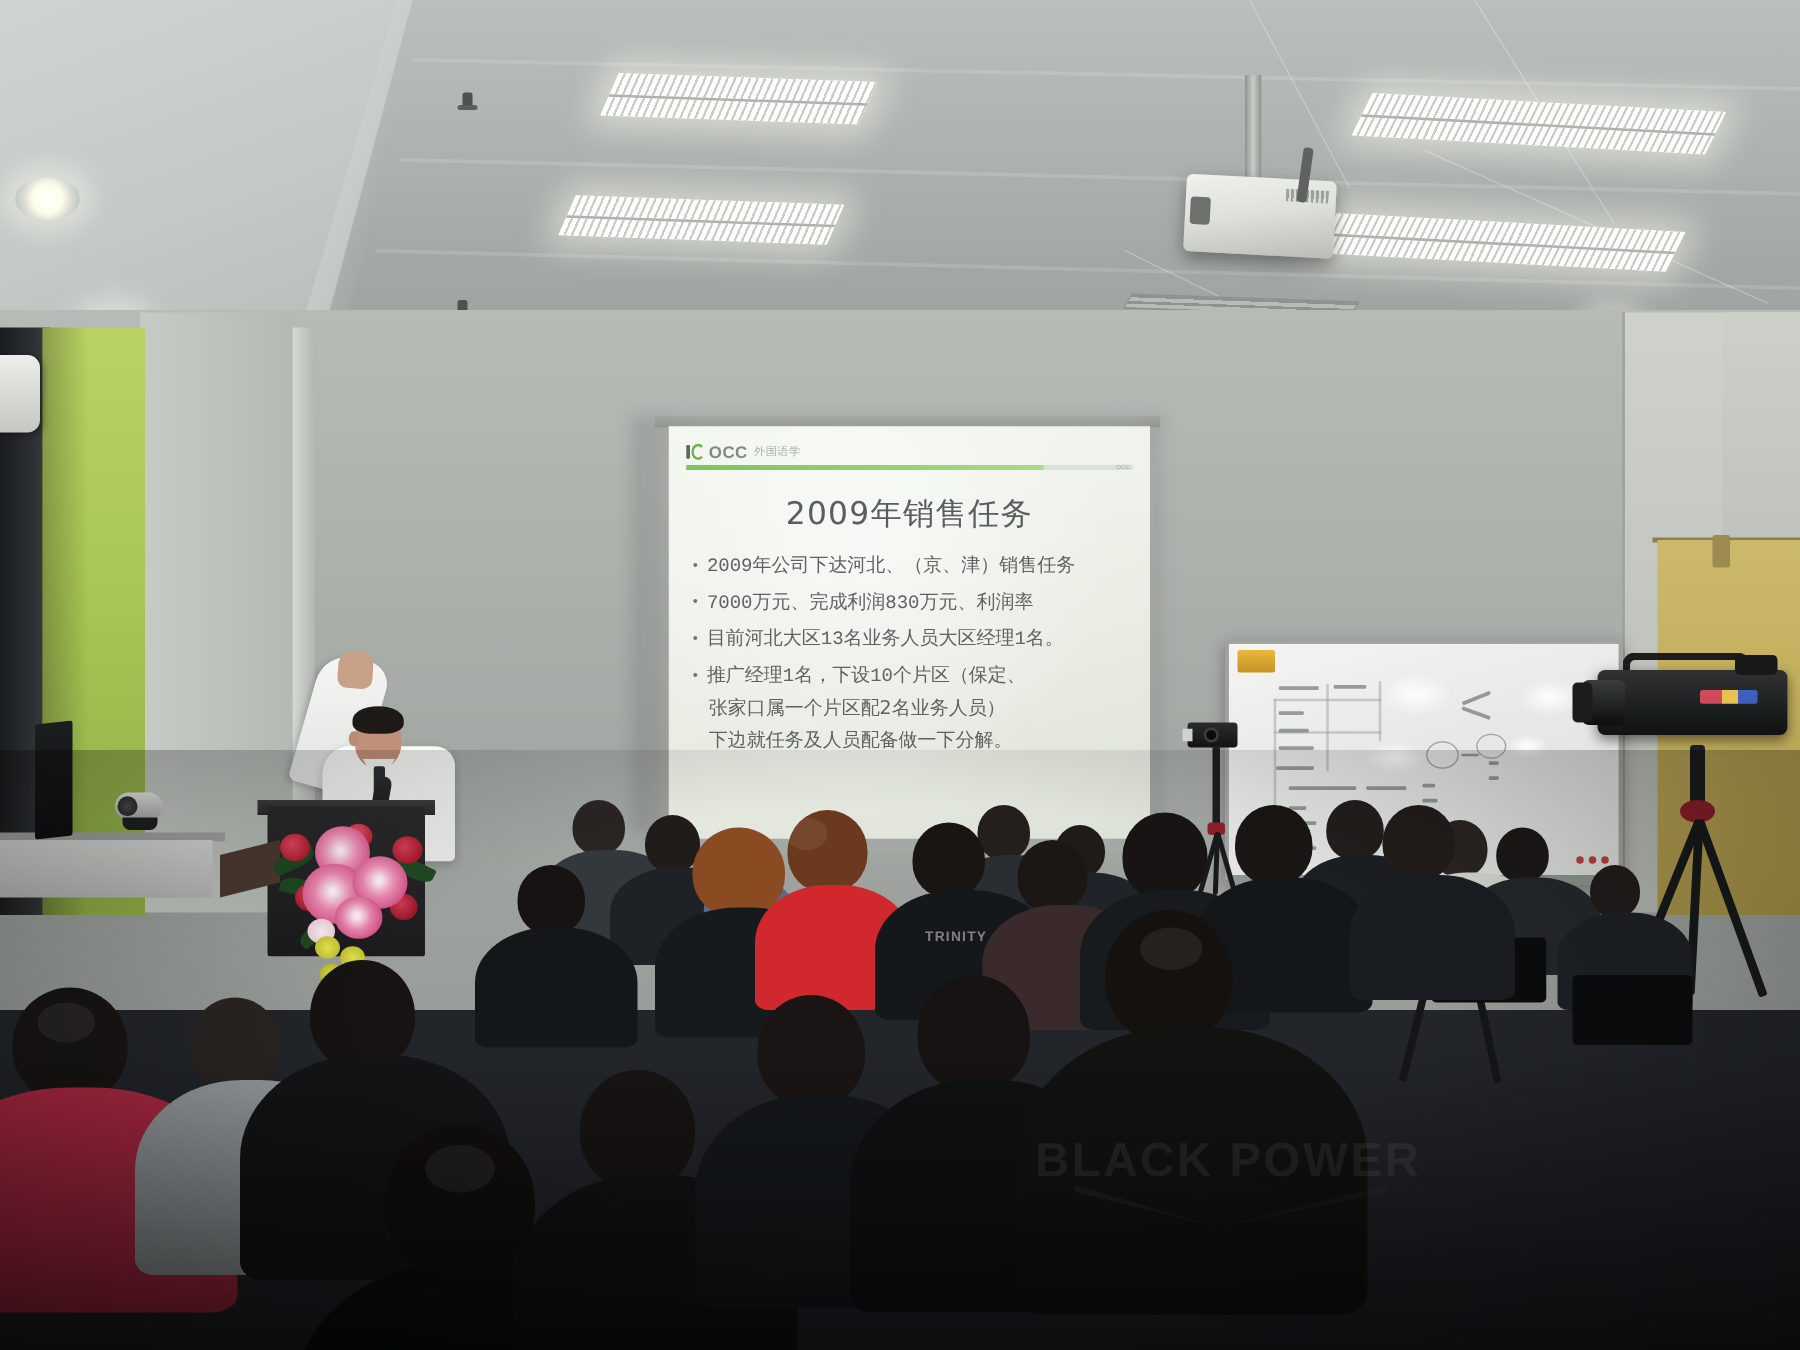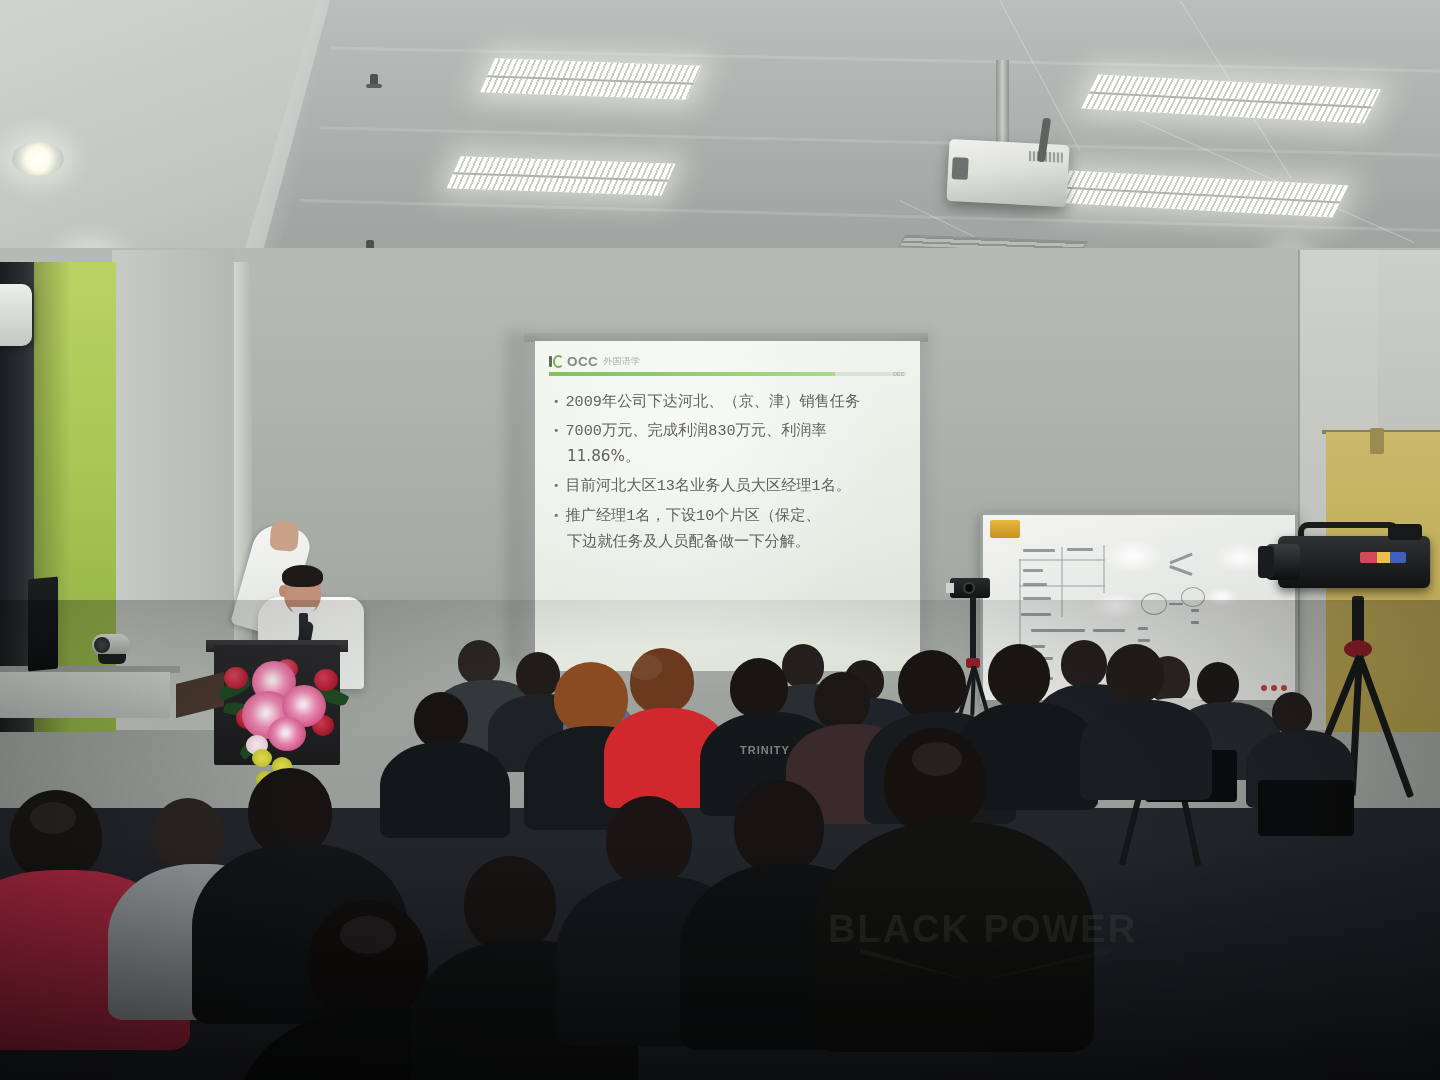--- a/index.html
+++ b/index.html
@@ -327,43 +327,44 @@
         </span>
         <span class="logo-occ">OCC</span>
         <span class="logo-cn">外国语学</span>
       </div>
       <div class="logo-bar">
         <span class="g"></span>
           <span class="g2"></span>
         <span class="tag">OCC</span>
       </div>
 
+      <div class="slide-title">2009年销售任务</div>
 
       <div class="bullets">
 
         <div class="bullet">
           <span class="dot">•</span>
           <span class="bt">2009年公司下达河北、（京、津）销售任务</span>
         </div>
 
         <div class="bullet">
           <span class="dot">•</span>
           <span class="bt">7000万元、完成利润830万元、利润率</span>
         </div>
-        <div class="b-cont">11.86%。</div>
 
         <div class="bullet">
           <span class="dot">•</span>
           <span class="bt">目前河北大区13名业务人员大区经理1名。</span>
         </div>
 
         <div class="bullet">
           <span class="dot">•</span>
           <span class="bt">推广经理1名，下设10个片区（保定、</span>
         </div>
+        <div class="b-cont">张家口属一个片区配2名业务人员）</div>
         <div class="b-cont">下边就任务及人员配备做一下分解。</div>
 
       </div>
     </div>
   </div>
 
   <div class="whiteboard">
     <div class="wb-glare" style="left:120px;top:24px;width:60px;height:34px;"></div>
     <div class="wb-glare" style="left:108px;top:78px;width:50px;height:26px;"></div>
     <div class="wb-glare" style="left:230px;top:28px;width:54px;height:30px;"></div>

